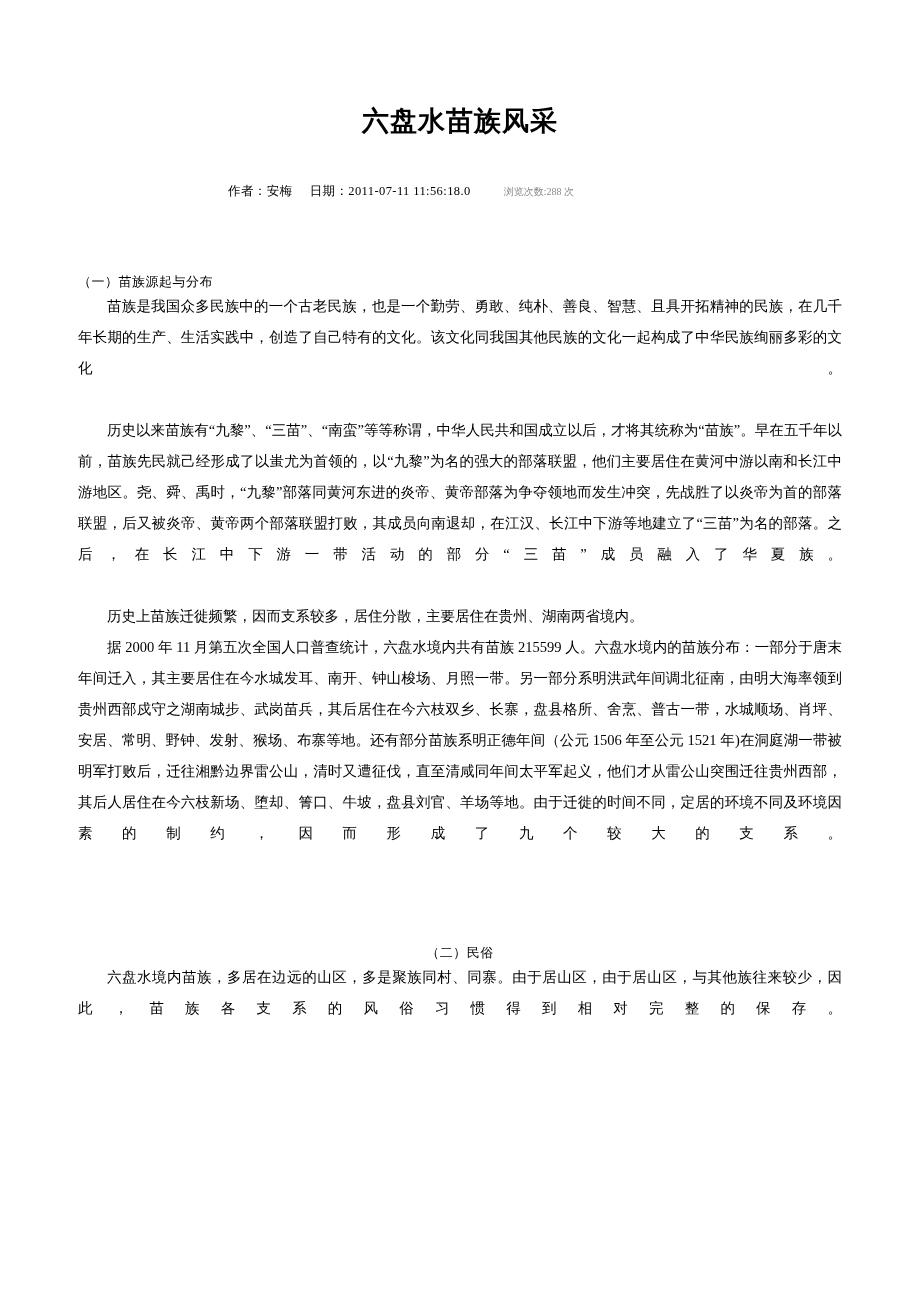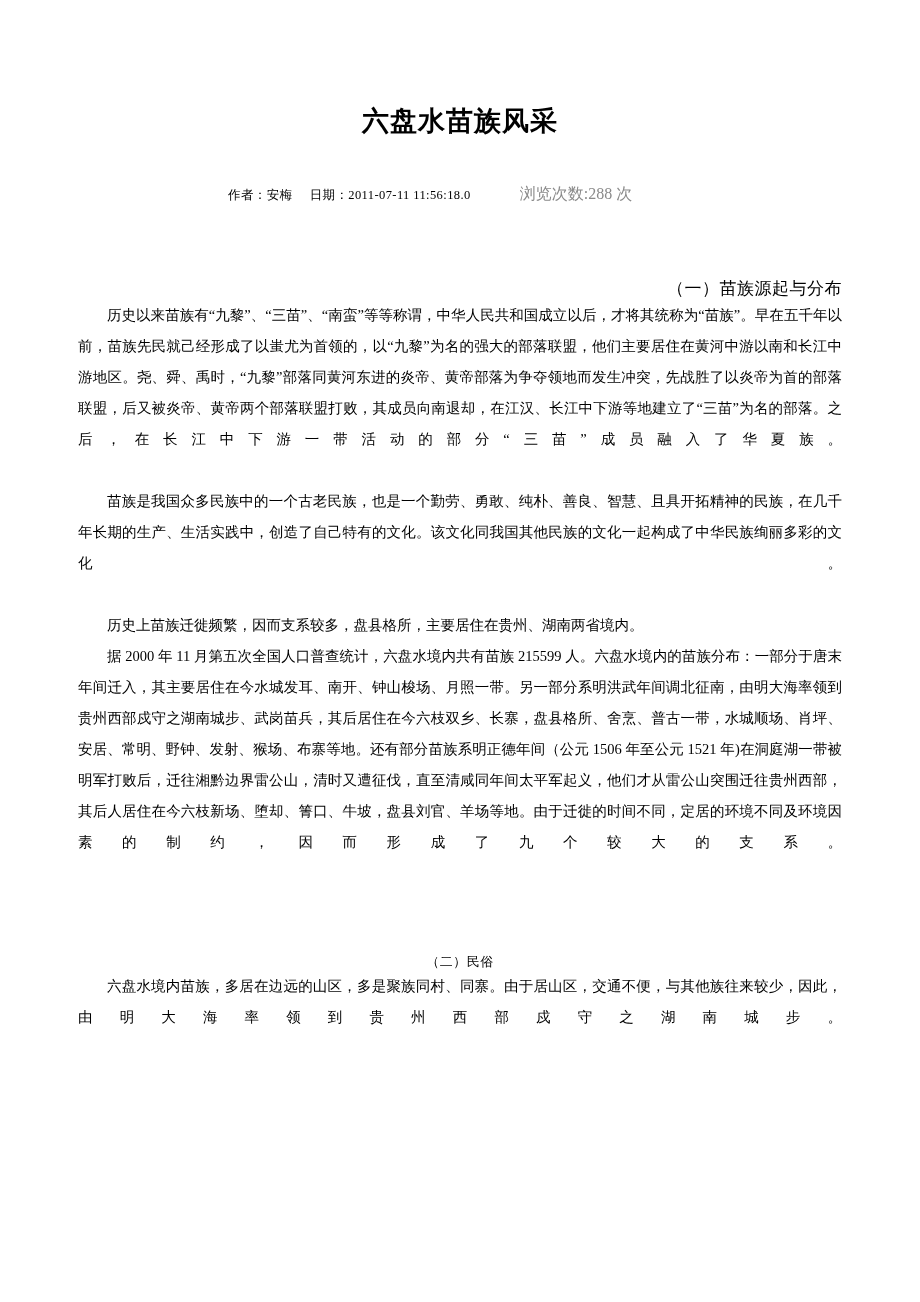--- a/index.html
+++ b/index.html
@@ -39,26 +39,26 @@
     font-size: 12.5px;
     line-height: 1.4;
     white-space: nowrap;
     font-family: "Liberation Serif", "DejaVu Serif", serif;
   }
   .meta-main {
     letter-spacing: 0.4px;
   }
   .meta-views {
     color: #8a8a8a;
-    margin-left: 46px;
-    font-size: 16px;
+    margin-left: 30px;
+    font-size: 10px;
   }
   .section-heading {
-    text-align: right;
-    font-size: 17px;
+    text-align: left;
+    font-size: 13px;
     margin-top: 72px;
     letter-spacing: 0.5px;
   }
   .section-heading-2 {
     text-align: center;
     font-size: 13px;
     margin-top: 64px;
     letter-spacing: 0.5px;
   }
   p.body {
@@ -93,26 +93,26 @@
     <h1 class="doc-title">六盘水苗族风采</h1>
 
     <div class="meta-row">
       <span class="meta-main">作者：安梅</span>
       <span class="meta-main" style="margin-left:14px;">日期：2011-07-11 11:56:18.0</span>
       <span class="meta-views">浏览次数:288 次</span>
     </div>
 
     <div class="section-heading">（一）苗族源起与分布</div>
 
+    <p class="body gap-1 last-centered">苗族是我国众多民族中的一个古老民族，也是一个勤劳、勇敢、纯朴、善良、智慧、且具开拓精神的民族，在几千年长期的生产、生活实践中，创造了自己特有的文化。该文化同我国其他民族的文化一起构成了中华民族绚丽多彩的文化。</p>
+
     <p class="body gap-2 last-centered">历史以来苗族有“九黎”、“三苗”、“南蛮”等等称谓，中华人民共和国成立以后，才将其统称为“苗族”。早在五千年以前，苗族先民就己经形成了以蚩尤为首领的，以“九黎”为名的强大的部落联盟，他们主要居住在黄河中游以南和长江中游地区。尧、舜、禹时，“九黎”部落同黄河东进的炎帝、黄帝部落为争夺领地而发生冲突，先战胜了以炎帝为首的部落联盟，后又被炎帝、黄帝两个部落联盟打败，其成员向南退却，在江汉、长江中下游等地建立了“三苗”为名的部落。之后，在长江中下游一带活动的部分“三苗”成员融入了华夏族。</p>
 
-    <p class="body gap-1 last-centered">苗族是我国众多民族中的一个古老民族，也是一个勤劳、勇敢、纯朴、善良、智慧、且具开拓精神的民族，在几千年长期的生产、生活实践中，创造了自己特有的文化。该文化同我国其他民族的文化一起构成了中华民族绚丽多彩的文化。</p>
-
-    <p class="body gap-3 center-last">历史上苗族迁徙频繁，因而支系较多，盘县格所，主要居住在贵州、湖南两省境内。</p>
+    <p class="body gap-3 center-last">历史上苗族迁徙频繁，因而支系较多，居住分散，主要居住在贵州、湖南两省境内。</p>
 
     <p class="body gap-4 last-centered">据 2000 年 11 月第五次全国人口普查统计，六盘水境内共有苗族 215599 人。六盘水境内的苗族分布：一部分于唐末年间迁入，其主要居住在今水城发耳、南开、钟山梭场、月照一带。另一部分系明洪武年间调北征南，由明大海率领到贵州西部戍守之湖南城步、武岗苗兵，其后居住在今六枝双乡、长寨，盘县格所、舍烹、普古一带，水城顺场、肖坪、安居、常明、野钟、发射、猴场、布寨等地。还有部分苗族系明正德年间（公元 1506 年至公元 1521 年)在洞庭湖一带被明军打败后，迁往湘黔边界雷公山，清时又遭征伐，直至清咸同年间太平军起义，他们才从雷公山突围迁往贵州西部，其后人居住在今六枝新场、堕却、箐口、牛坡，盘县刘官、羊场等地。由于迁徙的时间不同，定居的环境不同及环境因素的制约，因而形成了九个较大的支系。</p>
 
     <div class="section-heading-2">（二）民俗</div>
 
-    <p class="body gap-5 last-centered">六盘水境内苗族，多居在边远的山区，多是聚族同村、同寨。由于居山区，交通不便，与其他族往来较少，因此，由明大海率领到贵州西部戍守之湖南城步。</p>
+    <p class="body gap-5 last-centered">六盘水境内苗族，多居在边远的山区，多是聚族同村、同寨。由于居山区，由于居山区，与其他族往来较少，因此，苗族各支系的风俗习惯得到相对完整的保存。</p>
 
   </div>
 </div>
 
 </body></html>

